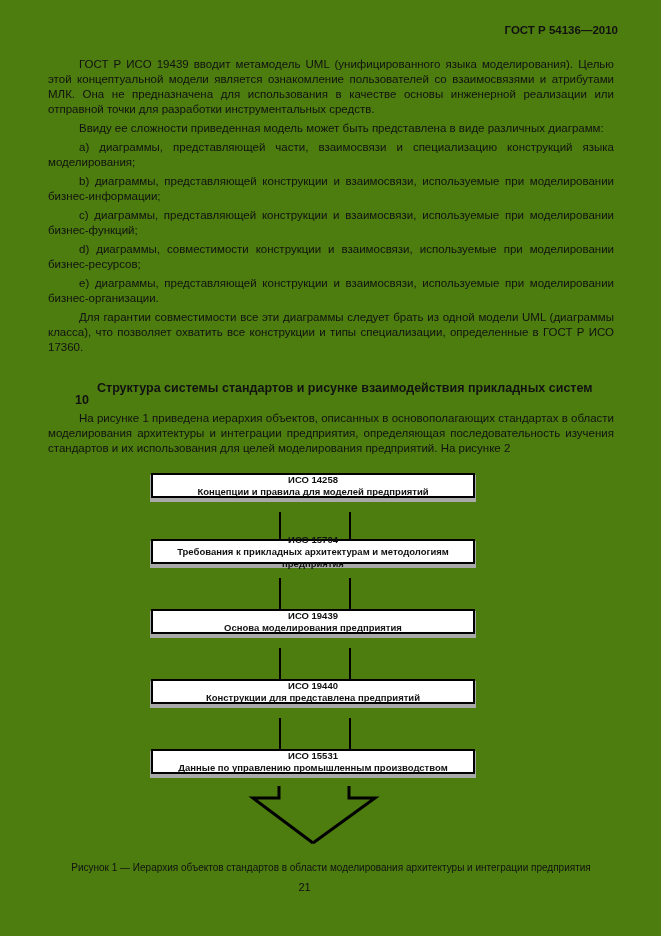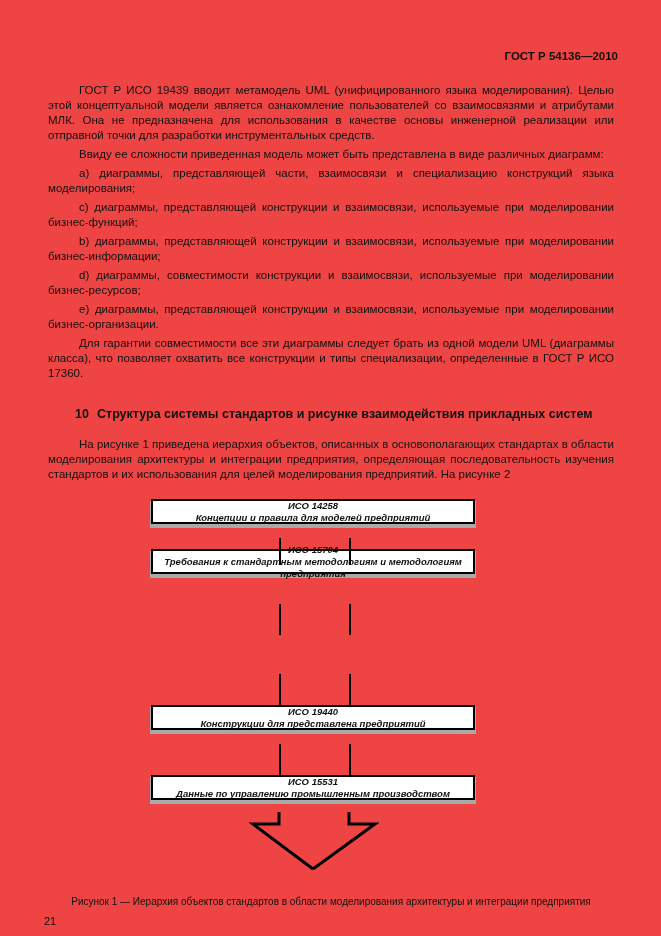--- a/index.html
+++ b/index.html
@@ -1,24 +1,24 @@
 <!DOCTYPE html>
 <html lang="ru"><head>
 <meta charset="utf-8">
 <style>
   html,body{margin:0;padding:0;background:#fff;}
   .page{
     position:relative;
     width:661px;height:936px;
-    background:#ef4444;
+    background:#4d7c0f;
     font-family:"Liberation Sans",sans-serif;
     color:#111;
     overflow:hidden;
     box-sizing:border-box;
-    padding-top:50px;
+    padding-top:24px;
   }
   .content{padding:0 43px 0 44px;}
   .doc-number{
     text-align:right;
     font-weight:bold;
     font-size:11.5px;
     margin:0 0 21px 0;
   }
   p.body-par{
     margin:4px;
@@ -28,21 +28,21 @@
     text-indent:31px;
   }
   .section-heading{
     position:relative;
     margin:24px 0 13px 0;
     padding-left:53px;
     font-size:12.5px;
     font-weight:bold;
     line-height:19px;
   }
-  .heading-num{position:absolute;left:31px;top:0;}
+  .heading-num{position:absolute;left:31px;top:12px;}
   
   .diagram{
     position:relative;
     height:376px;
     margin-top:14px;
   }
   .d-box{
     position:absolute;
     left:107px;
     width:324px;
@@ -52,75 +52,78 @@
     background:#fff;
     box-shadow:0 3px 0 1px #a9a9a9;
     display:flex;
     flex-direction:column;
     align-items:center;
     justify-content:center;
     text-align:center;
     font-size:9.5px;
     font-weight:bold;
     line-height:12px;
-    font-style:italic;
   }
   .d-box .code{display:block;}
   .d-box .title{display:block;}
   .connector{
     position:absolute;
     width:2px;
     background:#000;
   }
   .arrow-svg{position:absolute;left:190px;top:316px;}
   .figure-caption{
     text-align:center;
     font-size:10px;
-    margin-top:24px;
+    margin-top:16px;
   }
   .page-number{
-    text-align:left;
+    text-align:center;
     padding-right:53px;
     font-size:11px;
     margin-top:8px;
   }
 </style>
 </head>
 <body>
 
 <div class="page">
   <div class="content">
 
     <div class="doc-number">ГОСТ Р 54136—2010</div>
 
     <p class="body-par">ГОСТ Р ИСО 19439 вводит метамодель UML (унифицированного языка моделирования). Целью этой концептуальной модели является ознакомление пользователей со взаимосвязями и атрибутами МЛК. Она не предназначена для использования в качестве основы инженерной реализации или отправной точки для разработки инструментальных средств.</p>
     <p class="body-par">Ввиду ее сложности приведенная модель может быть представлена в виде различных диаграмм:</p>
     <p class="body-par">a) диаграммы, представляющей части, взаимосвязи и специализацию конструкций языка моделирования;</p>
+    <p class="body-par">b) диаграммы, представляющей конструкции и взаимосвязи, используемые при моделировании бизнес-информации;</p>
     <p class="body-par">c) диаграммы, представляющей конструкции и взаимосвязи, используемые при моделировании бизнес-функций;</p>
-    <p class="body-par">b) диаграммы, представляющей конструкции и взаимосвязи, используемые при моделировании бизнес-информации;</p>
     <p class="body-par">d) диаграммы, совместимости конструкции и взаимосвязи, используемые при моделировании бизнес-ресурсов;</p>
     <p class="body-par">e) диаграммы, представляющей конструкции и взаимосвязи, используемые при моделировании бизнес-организации.</p>
     <p class="body-par">Для гарантии совместимости все эти диаграммы следует брать из одной модели UML (диаграммы класса), что позволяет охватить все конструкции и типы специализации, определенные в ГОСТ Р ИСО 17360.</p>
 
     <div class="section-heading">
       <span class="heading-num">10</span>
       <span>Структура системы стандартов и рисунке взаимодействия прикладных систем</span>
     </div>
 
     <p class="body-par">На рисунке 1 приведена иерархия объектов, описанных в основополагающих стандартах в области моделирования архитектуры и интеграции предприятия, определяющая последовательность изучения стандартов и их использования для целей моделирования предприятий. На рисунке 2</p>
 
     <div class="diagram">
 
       <div class="d-box" style="top:3px">
         <span class="code">ИСО 14258</span>
         <span class="title">Концепции и правила для моделей предприятий</span>
       </div>
-      <div class="d-box" style="top:53px">
+      <div class="d-box" style="top:69px">
         <span class="code">ИСО 15704</span>
-        <span class="title">Требования к стандартным методологиям и методологиям предприятия</span>
+        <span class="title">Требования к прикладных архитектурам и методологиям предприятия</span>
+      </div>
+      <div class="d-box" style="top:139px">
+        <span class="code">ИСО 19439</span>
+        <span class="title">Основа моделирования предприятия</span>
       </div>
       <div class="d-box" style="top:209px">
         <span class="code">ИСО 19440</span>
         <span class="title">Конструкции для представлена предприятий</span>
       </div>
       <div class="d-box" style="top:279px">
         <span class="code">ИСО 15531</span>
         <span class="title">Данные по управлению промышленным производством</span>
       </div>
 

